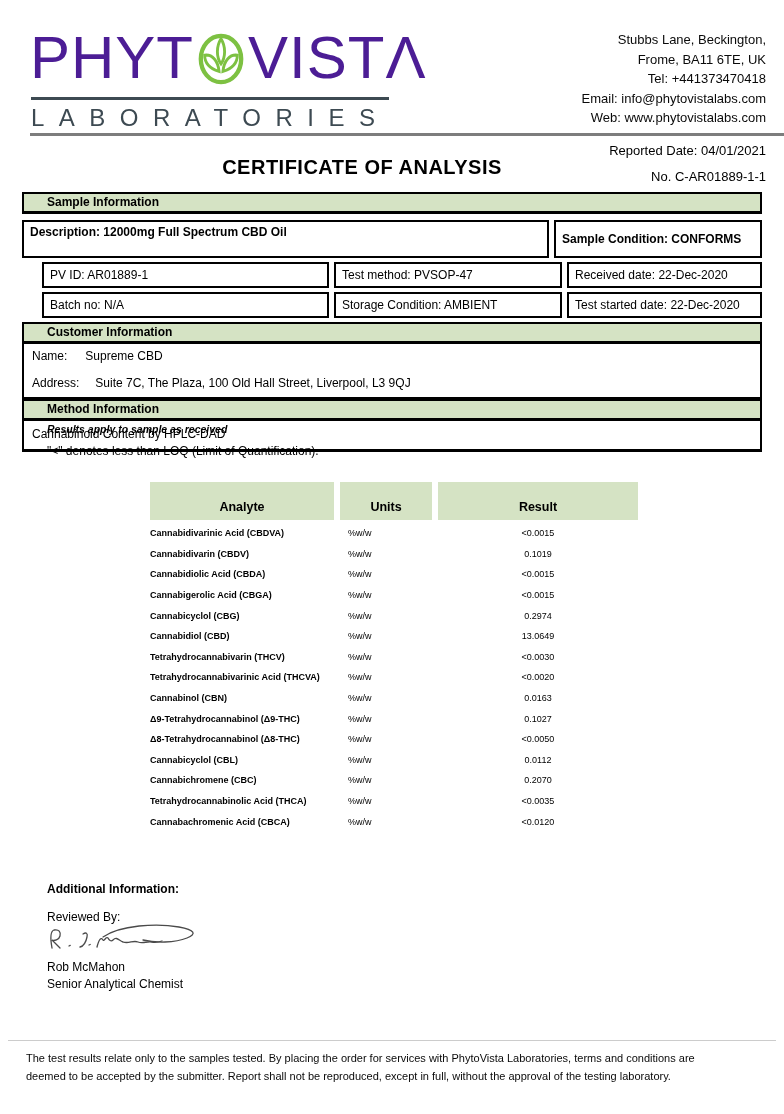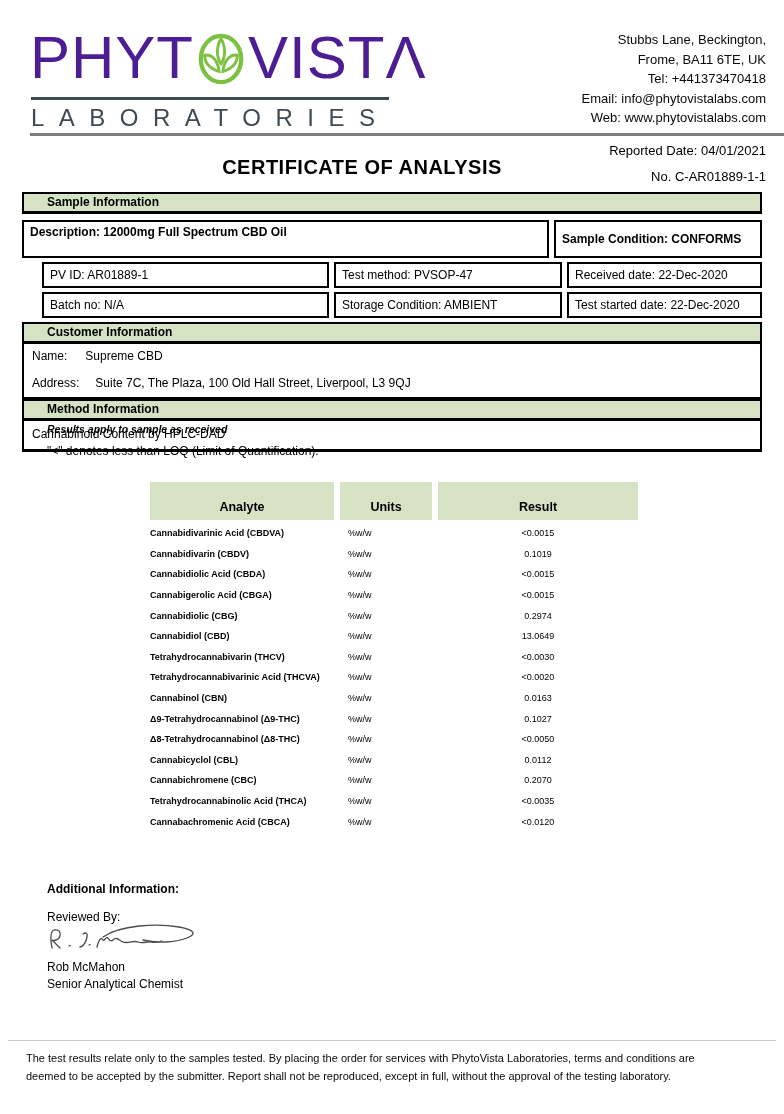--- a/index.html
+++ b/index.html
@@ -179,21 +179,21 @@
         <span class="r-result">&lt;0.0015</span>
       </div>
 
       <div class="res-row">
         <span class="r-analyte">Cannabigerolic Acid (CBGA)</span>
         <span class="r-units">%w/w</span>
         <span class="r-result">&lt;0.0015</span>
       </div>
 
       <div class="res-row">
-        <span class="r-analyte">Cannabidiolic (CBG)</span>
+        <span class="r-analyte">Cannabicyclol (CBG)</span>
         <span class="r-units">%w/w</span>
         <span class="r-result">0.2974</span>
       </div>
 
       <div class="res-row">
         <span class="r-analyte">Cannabidiol (CBD)</span>
         <span class="r-units">%w/w</span>
         <span class="r-result">13.0649</span>
       </div>
 

